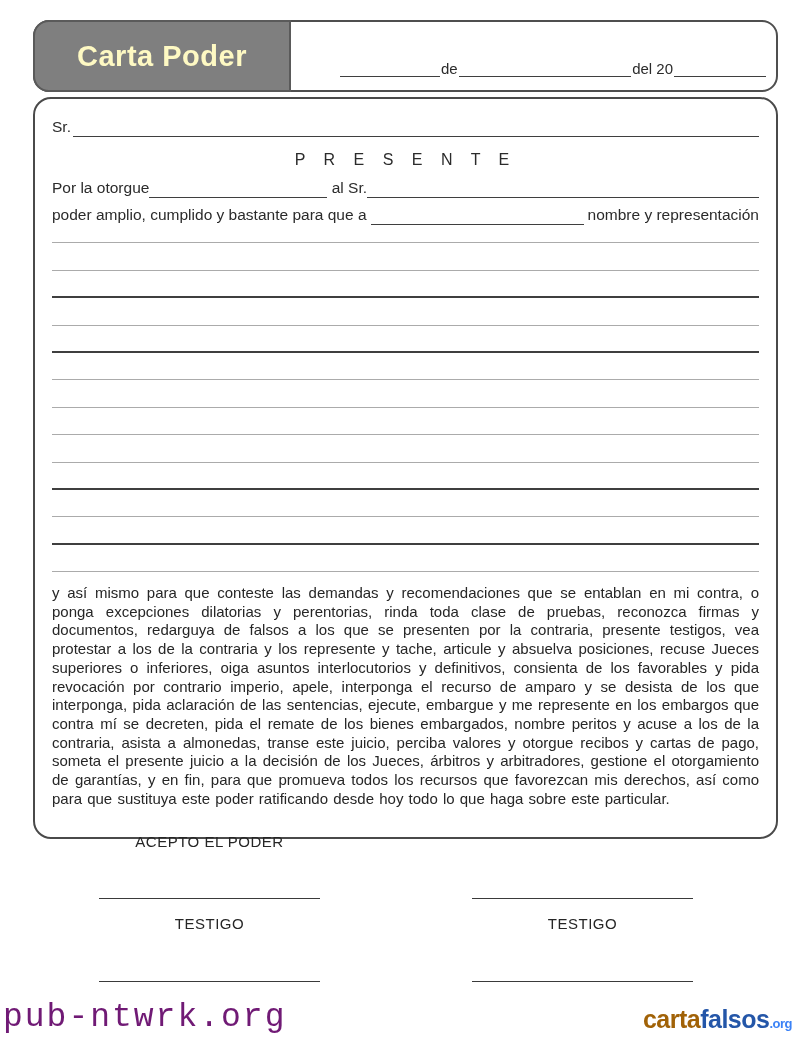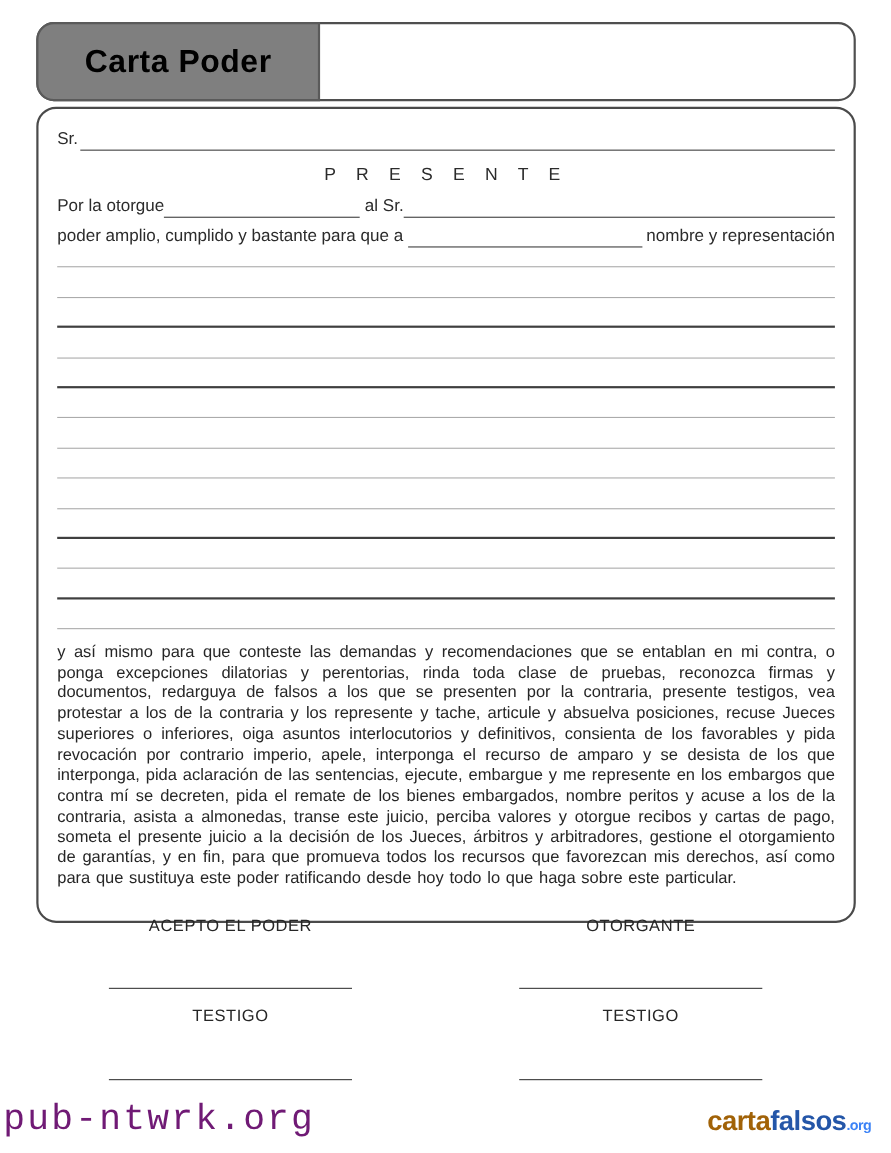--- a/index.html
+++ b/index.html
@@ -5,21 +5,21 @@
   * { margin:0; padding:0; box-sizing:border-box; }
   body { background:#ffffff; font-family:"Liberation Sans", sans-serif; color:#2b2b2b; }
   .page { position:relative; width:810px; height:1048px; background:#ffffff; overflow:hidden; }
 
   
   .header { position:absolute; left:33px; top:20px; width:745px; height:72px;
             border:2px solid #4f4f4f; border-radius:16px; background:#ffffff; }
   .header-title-box { position:absolute; left:-2px; top:-2px; bottom:-2px; width:258px;
             background:#7f7f7f; border:2px solid #5a5a5a; border-radius:16px 0 0 16px;
             display:flex; align-items:center; justify-content:center; }
-  .header-title { color:#000000; font-size:29px; font-weight:bold; letter-spacing:0.5px; }
+  .header-title { color:#fef9c3; font-size:29px; font-weight:bold; letter-spacing:0.5px; }
   .date-row { position:absolute; left:305px; right:10px; bottom:13px; height:20px;
             display:flex; align-items:flex-end; font-size:15px; color:#2b2b2b; }
   .blank { border-bottom:1.5px solid #3f3f3f; height:2px; align-self:flex-end; }
   .date-row .b1 { width:100px; } .date-row .b2 { flex:1; } .date-row .b3 { width:92px; }
   .date-row .dlabel { padding:0 1px; line-height:17px; white-space:pre; }
 
   
   .mainbox { position:absolute; left:33px; top:97px; width:745px; height:742px;
              border:2.5px solid #4a4a4a; border-radius:18px; background:#ffffff;
              padding:0 17px; }
@@ -61,20 +61,27 @@
 </style>
 </head>
 <body>
 
 <div class="page">
 
   <div class="header">
     <div class="header-title-box">
       <span class="header-title">Carta Poder</span>
     </div>
+    <div class="date-row">
+      <span class="blank b1"></span>
+      <span class="dlabel">de</span>
+      <span class="blank b2"></span>
+      <span class="dlabel">del 20</span>
+      <span class="blank b3"></span>
+    </div>
   </div>
 
   <div class="mainbox">
 
     <div class="sr-row">
       <span class="label">Sr.</span>
       <span class="blank"></span>
     </div>
 
     <div class="presente">P R E S E N T E</div>
@@ -104,21 +111,20 @@
         <div class="rline"></div>
         <div class="rline dark"></div>
         <div class="rline"></div>
         <div class="rline dark"></div>
         <div class="rline"></div>
       </div>
 
     <div class="body-par">y así mismo para que conteste las demandas y recomendaciones que se entablan en mi contra, o ponga excepciones dilatorias y perentorias, rinda toda clase de pruebas, reconozca firmas y documentos, redarguya de falsos a los que se presenten por la contraria, presente testigos, vea protestar a los de la contraria y los represente y tache, articule y absuelva posiciones, recuse Jueces superiores o inferiores, oiga asuntos interlocutorios y definitivos, consienta de los favorables y pida revocación por contrario imperio, apele, interponga el recurso de amparo y se desista de los que interponga, pida aclaración de las sentencias, ejecute, embargue y me represente en los embargos que contra mí se decreten, pida el remate de los bienes embargados, nombre peritos y acuse a los de la contraria, asista a almonedas, transe este juicio, perciba valores y otorgue recibos y cartas de pago, someta el presente juicio a la decisión de los Jueces, árbitros y arbitradores, gestione el otorgamiento de garantías, y en fin, para que promueva todos los recursos que favorezcan mis derechos, así como para que sustituya este poder ratificando desde hoy todo lo que haga sobre este particular.</div>
 
     <div class="sig col-l row-labels">ACEPTO EL PODER</div>
-    <div class="sig col-r row-labels">OTORGANTE</div>
 
     <div class="sig-line col-l row-line1"></div>
     <div class="sig-line col-r row-line1"></div>
 
     <div class="sig col-l row-testigo">TESTIGO</div>
     <div class="sig col-r row-testigo">TESTIGO</div>
 
     <div class="sig-line col-l row-line2"></div>
     <div class="sig-line col-r row-line2"></div>
   </div>

